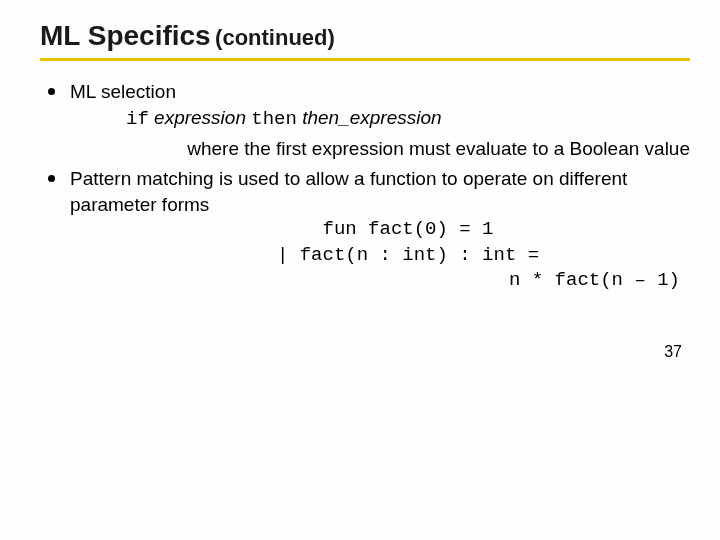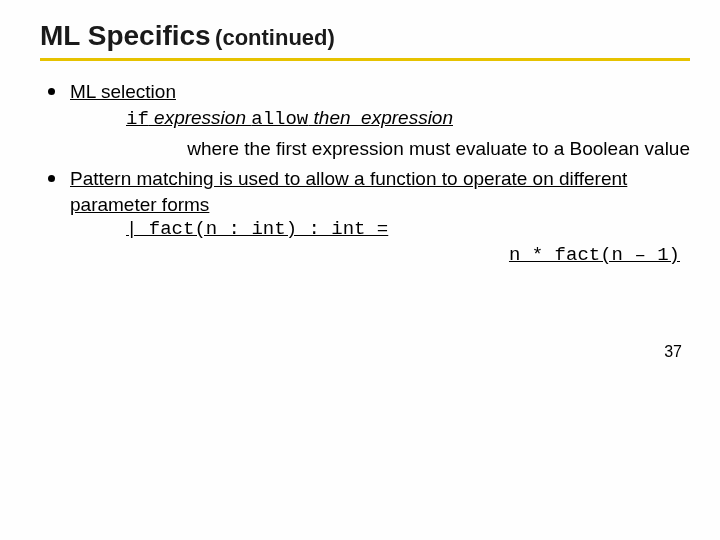--- a/index.html
+++ b/index.html
@@ -8,48 +8,49 @@
   .title-block { margin-bottom: 4px; }
   .title { font-size: 28px; font-weight: bold; color: #1a1a1a; }
   .title-suffix { font-size: 22px; font-weight: bold; }
   .rule { height: 3px; background: #e6c200; margin-top: 6px; margin-bottom: 18px; }
   .content { font-size: 19px; line-height: 1.35; }
   ul.bullets { list-style: none; padding-left: 0; }
   ul.bullets > li { position: relative; padding-left: 30px; margin-bottom: 4px; }
   ul.bullets > li::before { content: ""; position: absolute; left: 8px; top: 9px; width: 7px; height: 7px; background: #000; border-radius: 50%; }
   .indent1 { padding-left: 56px; }
   .indent0b { padding-left: 22px; }
-  .mono { font-family: "Courier New", Courier, monospace; }
+  .mono { font-family: "Courier New", Courier, monospace; text-align: center; }
   .italic { font-style: italic; }
   .pagenum { position: absolute; right: 38px; bottom: 18px; font-size: 16px; color: #000; }
-  .line { display: block; text-decoration: underline; }
+  .line { display: block; }
 </style>
 </head>
 <body>
 
 <div class="slide">
   <div class="title-block">
     <span class="title">ML Specifics</span>
     <span class="title title-suffix">(continued)</span>
   </div>
   <div class="rule"></div>
 
   <div class="content">
     <ul class="bullets">
       <li>
         <span class="line">ML selection</span>
         <span class="line indent1">
-          <span class="mono">if</span><span class="italic"> expression </span><span class="mono">allow</span><span class="italic"> then_expression</span>
+          <span class="mono">if</span><span class="italic"> expression </span><span class="mono">then</span><span class="italic"> then_expression</span>
         </span>
       </li>
     </ul>
     <div class="indent0b" style="margin-bottom:4px;text-align:right;">where the first expression must evaluate to a Boolean value</div>
     <ul class="bullets">
       <li>
         <span class="line">Pattern matching is used to allow a function to operate on different parameter forms</span>
+        <span class="line indent1 mono">fun fact(0) = 1</span>
         <span class="line indent1 mono">|     fact(n : int) : int =</span>
         <span class="line mono" style="text-align:right; padding-right:10px;">n * fact(n – 1)</span>
       </li>
     </ul>
   </div>
 
   <div class="pagenum">37</div>
 </div>
 
 </body></html>

